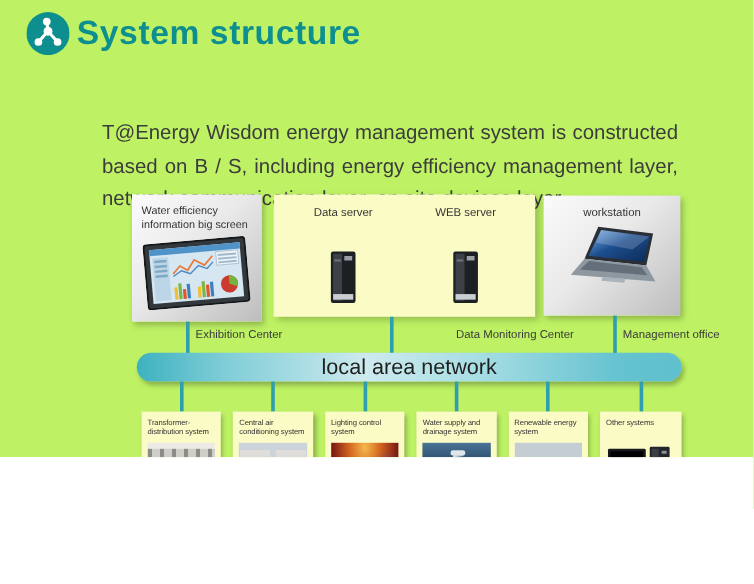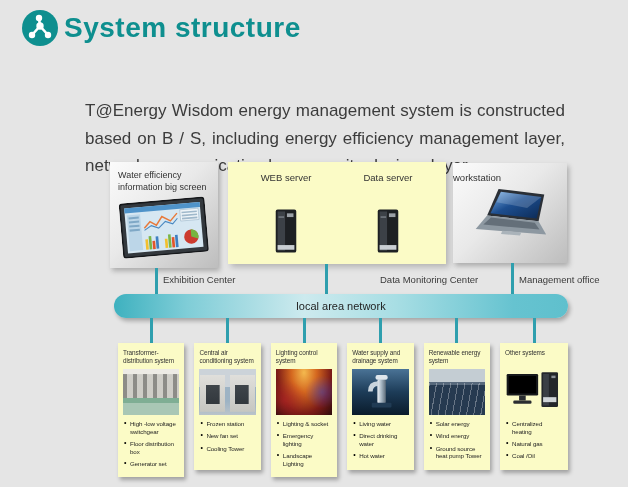--- a/index.html
+++ b/index.html
@@ -1,17 +1,17 @@
 <!DOCTYPE html>
 <html><head>
 <meta charset="utf-8">
 <style>
   * { margin:0; padding:0; box-sizing:border-box; }
   body { background:#ffffff; font-family:"Liberation Sans", sans-serif; }
-  .canvas { position:relative; width:628px; height:487px; background:#e5e5e5; overflow:hidden; }
+  .canvas { position:relative; width:628px; height:381px; background:#bef264; overflow:hidden; }
 
   
   .hdr-icon { position:absolute; left:22px; top:10px; width:36px; height:36px; }
   .page-title { position:absolute; left:64px; top:12px; font-size:28px; font-weight:bold;
                 color:#0e8f8f; letter-spacing:.5px; }
 
   
   .intro { position:absolute; left:85px; top:97px; width:480px; font-size:17px;
            color:#3c3c3c; line-height:1.62; text-align:justify; }
 
@@ -24,39 +24,39 @@
 
   .dc-box { position:absolute; left:228px; top:162px; width:218px; height:102px;
             background:#fbfbc6; box-shadow:3px 3px 6px rgba(0,0,0,.22);
             display:flex; padding:10px 12px 7px; gap:10px; }
   .dc-item { flex:1; display:flex; flex-direction:column; align-items:center;
              justify-content:space-between; }
   .dc-item .box-label { font-size:9.5px; color:#333; white-space:nowrap; }
   .dc-item.first { flex:1.3; }
 
   .ws-box { left:453px; top:163px; width:114px; height:100px; }
-  .ws-box .box-label { text-align:left; padding-top:9px; font-size:9.5px; color:#333; }
+  .ws-box .box-label { text-align:center; padding-top:9px; font-size:9.5px; color:#333; }
   .laptop-wrap { width:80px; margin:4px auto 0; }
 
   
   .vline { position:absolute; width:3px; background:#2f9fae; }
   .c-exhibition { left:155px; top:268px; height:27px; }
   .c-datacenter { left:325px; top:264px; height:31px; }
   .c-office     { left:511px; top:263px; height:32px; }
   .conn-label { position:absolute; font-size:9.5px; color:#3a3a3a; white-space:nowrap; }
   .l-exhibition { left:163px; top:274px; }
   .l-datacenter { left:333px; top:274px;padding-left:47px; }
   .l-office     { left:519px; top:274px;text-align:center; }
 
   
   .lan-bar { position:absolute; left:114px; top:294px; width:454px; height:24px;
              border-radius:12px; box-shadow:2px 3px 4px rgba(0,0,0,.28);
              background:linear-gradient(90deg,#3eb1bf 0%,#7fcdd7 16%,#cdeaee 42%,#a8dee4 62%,#66c3d0 88%,#5fc0cd 100%);
              display:flex; align-items:center; justify-content:center; }
-  .lan-bar span { font-size:11px; color:#1f1f1f; }
+  .lan-bar span { font-size:18px; color:#1f1f1f; }
 
   
   .bottom-grid { position:absolute; left:118px; top:318px; width:450px;
                  display:flex; gap:10px; }
   .sys-col { flex:1; display:flex; flex-direction:column; align-items:center; }
   .drop-line { width:3px; height:25px; background:#2f9fae; }
   .sys-box { width:100%; min-height:127px; background:#fbfbc6;
              box-shadow:2px 3px 4px rgba(0,0,0,.3);
              padding:6px 5px 5px; display:flex; flex-direction:column; }
   .sys-title { font-size:6.4px; letter-spacing:-.1px; color:#333; line-height:1.25;
@@ -150,31 +150,31 @@
           <rect x="52.2" y="35" width="2.6" height="12" fill="#3f7fc1"></rect>
         </g>
         <circle cx="68" cy="38" r="7" fill="#cc3b2f"></circle>
         <path d="M68 38 L68 31 A7 7 0 0 1 74.6 40.5 Z" fill="#76b43f"></path>
       </svg>
     </div>
   </div>
 
   <div class="dc-box">
     <div class="dc-item">
-      <div class="box-label">WEB server</div>
+      <div class="box-label">Data server</div>
       <svg width="28" height="50" viewBox="0 0 30 52">
         <rect x="4" y="2" width="22" height="46" rx="2" fill="#1d2023"></rect>
         <rect x="6" y="4" width="8" height="42" fill="#3c4147"></rect>
         <rect x="16" y="6" width="7" height="4" fill="#9aa0a6"></rect>
         <rect x="7" y="9" width="6" height="2" fill="#6a7077"></rect>
         <rect x="6" y="40" width="18" height="5" fill="#c9ced3"></rect>
       </svg>
     </div>
     <div class="dc-item">
-      <div class="box-label">Data server</div>
+      <div class="box-label">WEB server</div>
       <svg width="28" height="50" viewBox="0 0 30 52">
         <rect x="4" y="2" width="22" height="46" rx="2" fill="#1d2023"></rect>
         <rect x="6" y="4" width="8" height="42" fill="#3c4147"></rect>
         <rect x="16" y="6" width="7" height="4" fill="#9aa0a6"></rect>
         <rect x="7" y="9" width="6" height="2" fill="#6a7077"></rect>
         <rect x="6" y="40" width="18" height="5" fill="#c9ced3"></rect>
       </svg>
     </div>
   </div>
 

